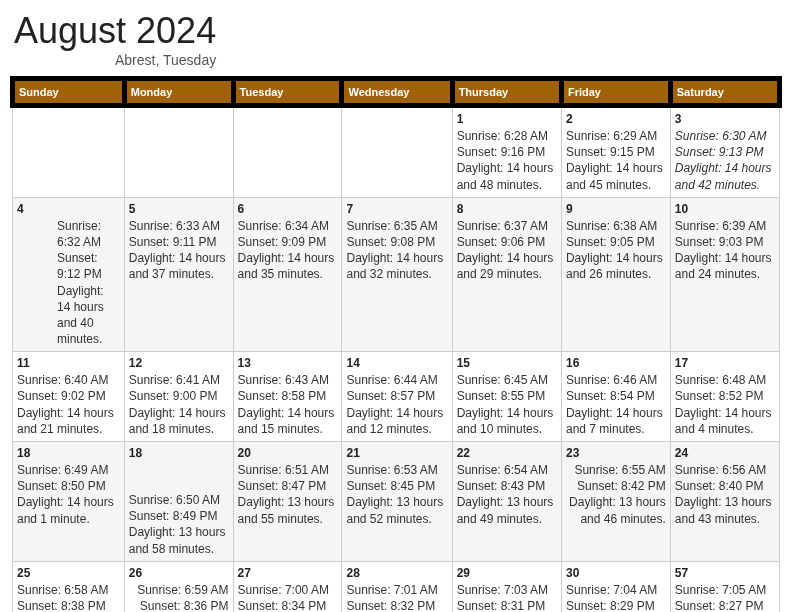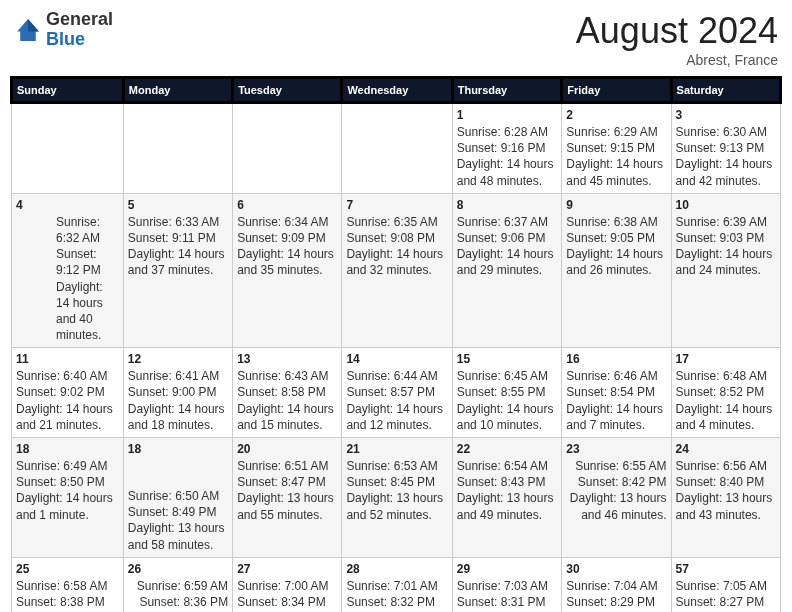--- a/index.html
+++ b/index.html
@@ -44,27 +44,27 @@
     .location {
       font-size: 14px;
       color: #555;
     }
     table {
       width: 100%;
       border-collapse: collapse;
       font-size: 10.5px;
     }
     thead tr th {
-      background: #0f172a;
+      background: #a16207;
       color: #fff;
       padding: 5px 4px;
       text-align: left;
       font-weight: bold;
       font-size: 11px;
-      border: 3px solid #000000;
+      border: 5px solid #000000;
     }
     tbody tr td {
       border: 1px solid #ccc;
       vertical-align: top;
       padding: 4px 4px;
       width: 113px;
       min-height: 70px;
       background: #fff;
     }
     tbody tr:nth-child(even) td {
@@ -81,33 +81,23 @@
       color: #333;
       line-height: 1.35;
       font-size: 12px;
     }
     .empty-cell { background: #fff !important; }
   </style>
 </head>
 <body>
 
 <div class="header">
-  <div class="logo">
-    <svg class="logo-icon" viewBox="0 0 36 36">
-      <polygon points="18,4 32,20 28,20 28,32 8,32 8,20 4,20" fill="#2a6db5"></polygon>
-      <polygon points="18,4 32,20 18,20" fill="#1a4f8a"></polygon>
-    </svg>
-    <div class="logo-text">
-      <div><span class="general">General</span></div>
-      <div><span class="blue">Blue</span></div>
-    </div>
-  </div>
   <div class="title-block">
     <div class="month-title">August 2024</div>
-    <div class="location">Abrest, France</div>
+    <div class="location">Abrest, Tuesday</div>
   </div>
 </div>
 
 <table>
   <thead>
     <tr>
     <th>Sunday</th>
         <th>Monday</th>
         <th>Tuesday</th>
         <th>Wednesday</th>
@@ -131,21 +121,21 @@
         </td>
         <td>
           <span class="day-number">2</span>
           <div class="day-info" style="white-space: pre-line;">Sunrise: 6:29 AM
 Sunset: 9:15 PM
 Daylight: 14 hours
 and 45 minutes.</div>
         </td>
         <td>
           <span class="day-number">3</span>
-          <div class="day-info" style="white-space: pre-line;">Sunrise: 6:30 AM
+          <div class="day-info" style="white-space: pre-line; font-style: italic;">Sunrise: 6:30 AM
 Sunset: 9:13 PM
 Daylight: 14 hours
 and 42 minutes.</div>
         </td>
       </tr>
       <tr>
         <td>
           <span class="day-number">4</span>
           <div class="day-info" style="white-space: pre-line; margin-left: 40px;">Sunrise: 6:32 AM
 Sunset: 9:12 PM

